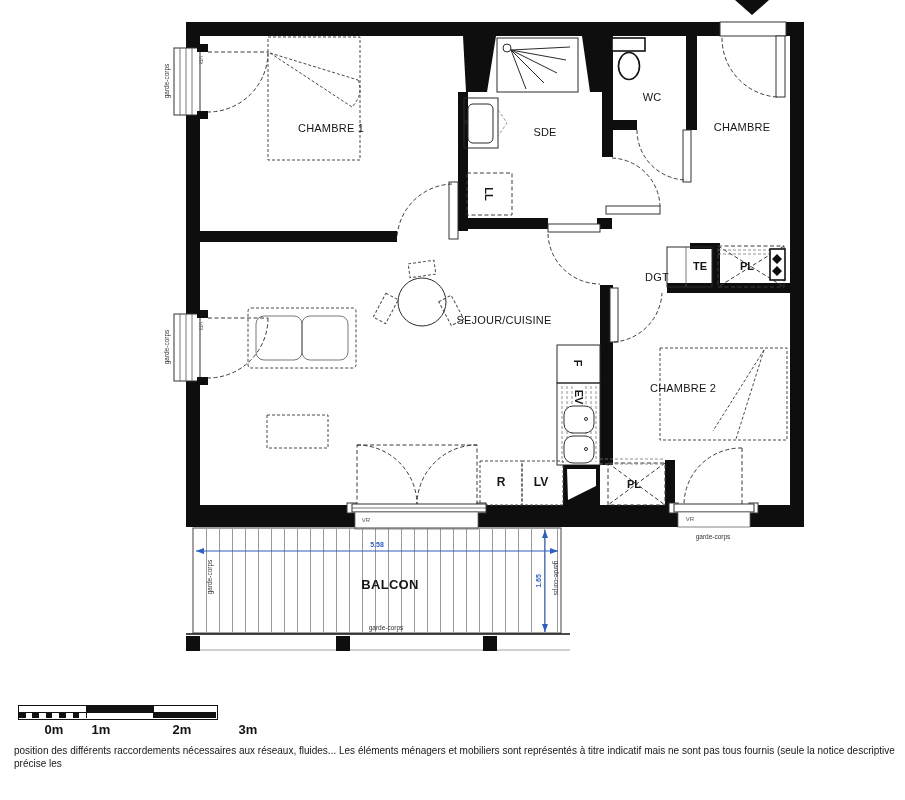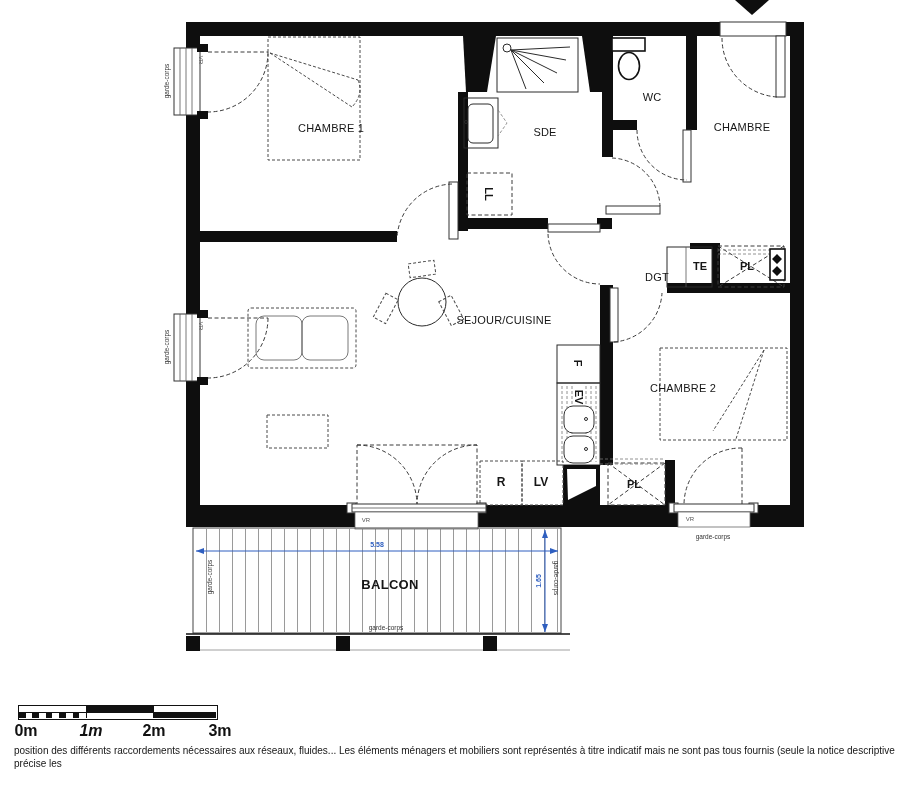--- a/index.html
+++ b/index.html
@@ -25,21 +25,21 @@
   .fx-sm{font-size:11px;font-weight:700;}
   .fx-lg{font-size:12px;font-weight:600;}
   .tiny{font-size:6.5px;font-weight:400;color:#333;}
   .vr{font-size:6px;color:#555;}
   .dim{font-size:7px;font-weight:bold;color:#2f5fc0;}
   .rot90{transform:translate(-50%,-50%) rotate(90deg);}
   .rotm90{transform:translate(-50%,-50%) rotate(-90deg);}
   .scalebar{position:absolute;left:18px;top:705px;width:200px;height:15px;
             border:1.5px solid #111;box-sizing:border-box;background:#fff;}
   .sb{position:absolute;background:#111;}
-  .sb-lbl{position:absolute;transform:translate(-50%,0);font-size:16px;font-weight:600;color:#111;}
+  .sb-lbl{position:absolute;transform:translate(-50%,0);font-size:13px;font-weight:600;color:#111;margin-left:28px;}
   .disclaimer{position:absolute;left:14px;top:744px;width:882px;font-size:10px;
               line-height:13px;color:#151515;}
 </style>
 </head>
 <body>
 
 <div class="canvas">
 
   <div class="balcony-stripes"></div>
 
@@ -267,21 +267,21 @@
     <div class="sb" style="left:0px;top:6px;width:6.7px;height:6px;"></div>
     <div class="sb" style="left:13.4px;top:6px;width:6.7px;height:6px;"></div>
     <div class="sb" style="left:26.8px;top:6px;width:6.7px;height:6px;"></div>
     <div class="sb" style="left:40.2px;top:6px;width:6.7px;height:6px;"></div>
     <div class="sb" style="left:53.6px;top:6px;width:6.7px;height:6px;"></div>
     <div class="sb" style="left:0;top:5.5px;width:197px;height:1px;"></div>
     <div class="sb" style="left:66.5px;top:0;width:1px;height:12px;"></div>
     <div class="sb" style="left:133.5px;top:0;width:1px;height:12px;"></div>
   </div>
   <span class="sb-lbl" style="left:26px;top:722px;">0m</span>
-  <span class="sb-lbl" style="left:91px;top:722px;font-style:italic;">1m</span>
+  <span class="sb-lbl" style="left:73px;top:722px;">1m</span>
   <span class="sb-lbl" style="left:154px;top:722px;">2m</span>
   <span class="sb-lbl" style="left:220px;top:722px;">3m</span>
 
   <div class="disclaimer">
     <div>position des différents raccordements nécessaires aux réseaux, fluides... Les éléments ménagers et mobiliers sont représentés à titre indicatif mais ne sont pas tous fournis (seule la notice descriptive précise les</div>
 
   </div>
 
 </div>
 

